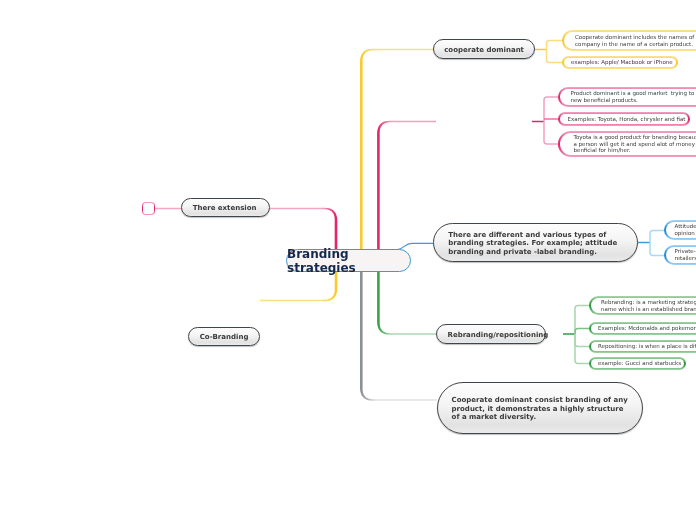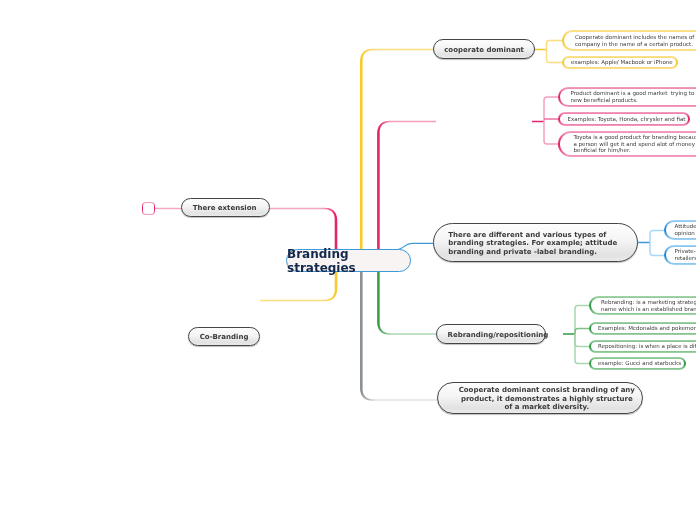--- a/index.html
+++ b/index.html
@@ -147,21 +147,21 @@
     <span class="tx">cooperate dominant</span>
   </div>
   <div class="topic" style="left:433px;top:223px;width:205px;height:39px;--pl:14.2px;">
     <span class="tx">There are different and various types of
 branding strategies. For example; attitude
 branding and private -label branding.</span>
   </div>
   <div class="topic" style="left:436px;top:324px;width:110px;height:20px;--pl:10.5px;">
     <span class="tx">Rebranding/repositioning</span>
   </div>
-  <div class="topic" style="left:437px;top:382px;width:206px;height:32px;text-align:center;--pl:13.6px;">
+  <div class="topic" style="left:437px;top:382px;width:206px;height:52px;--pl:13.6px;">
     <span class="tx">Cooperate dominant consist branding of any
 product, it demonstrates a highly structure
 of a market diversity.</span>
   </div>
 
   <div class="leaf yellow" style="left:562px;top:30px;width:148px;height:21px;--pl:11.0px;">
     <span class="tx">Cooperate dominant includes the names of the
 company in the name of a certain product.</span>
   </div>
   <div class="leaf yellow" style="left:562px;top:56px;width:116px;height:13px;--pl:7.0px;">

